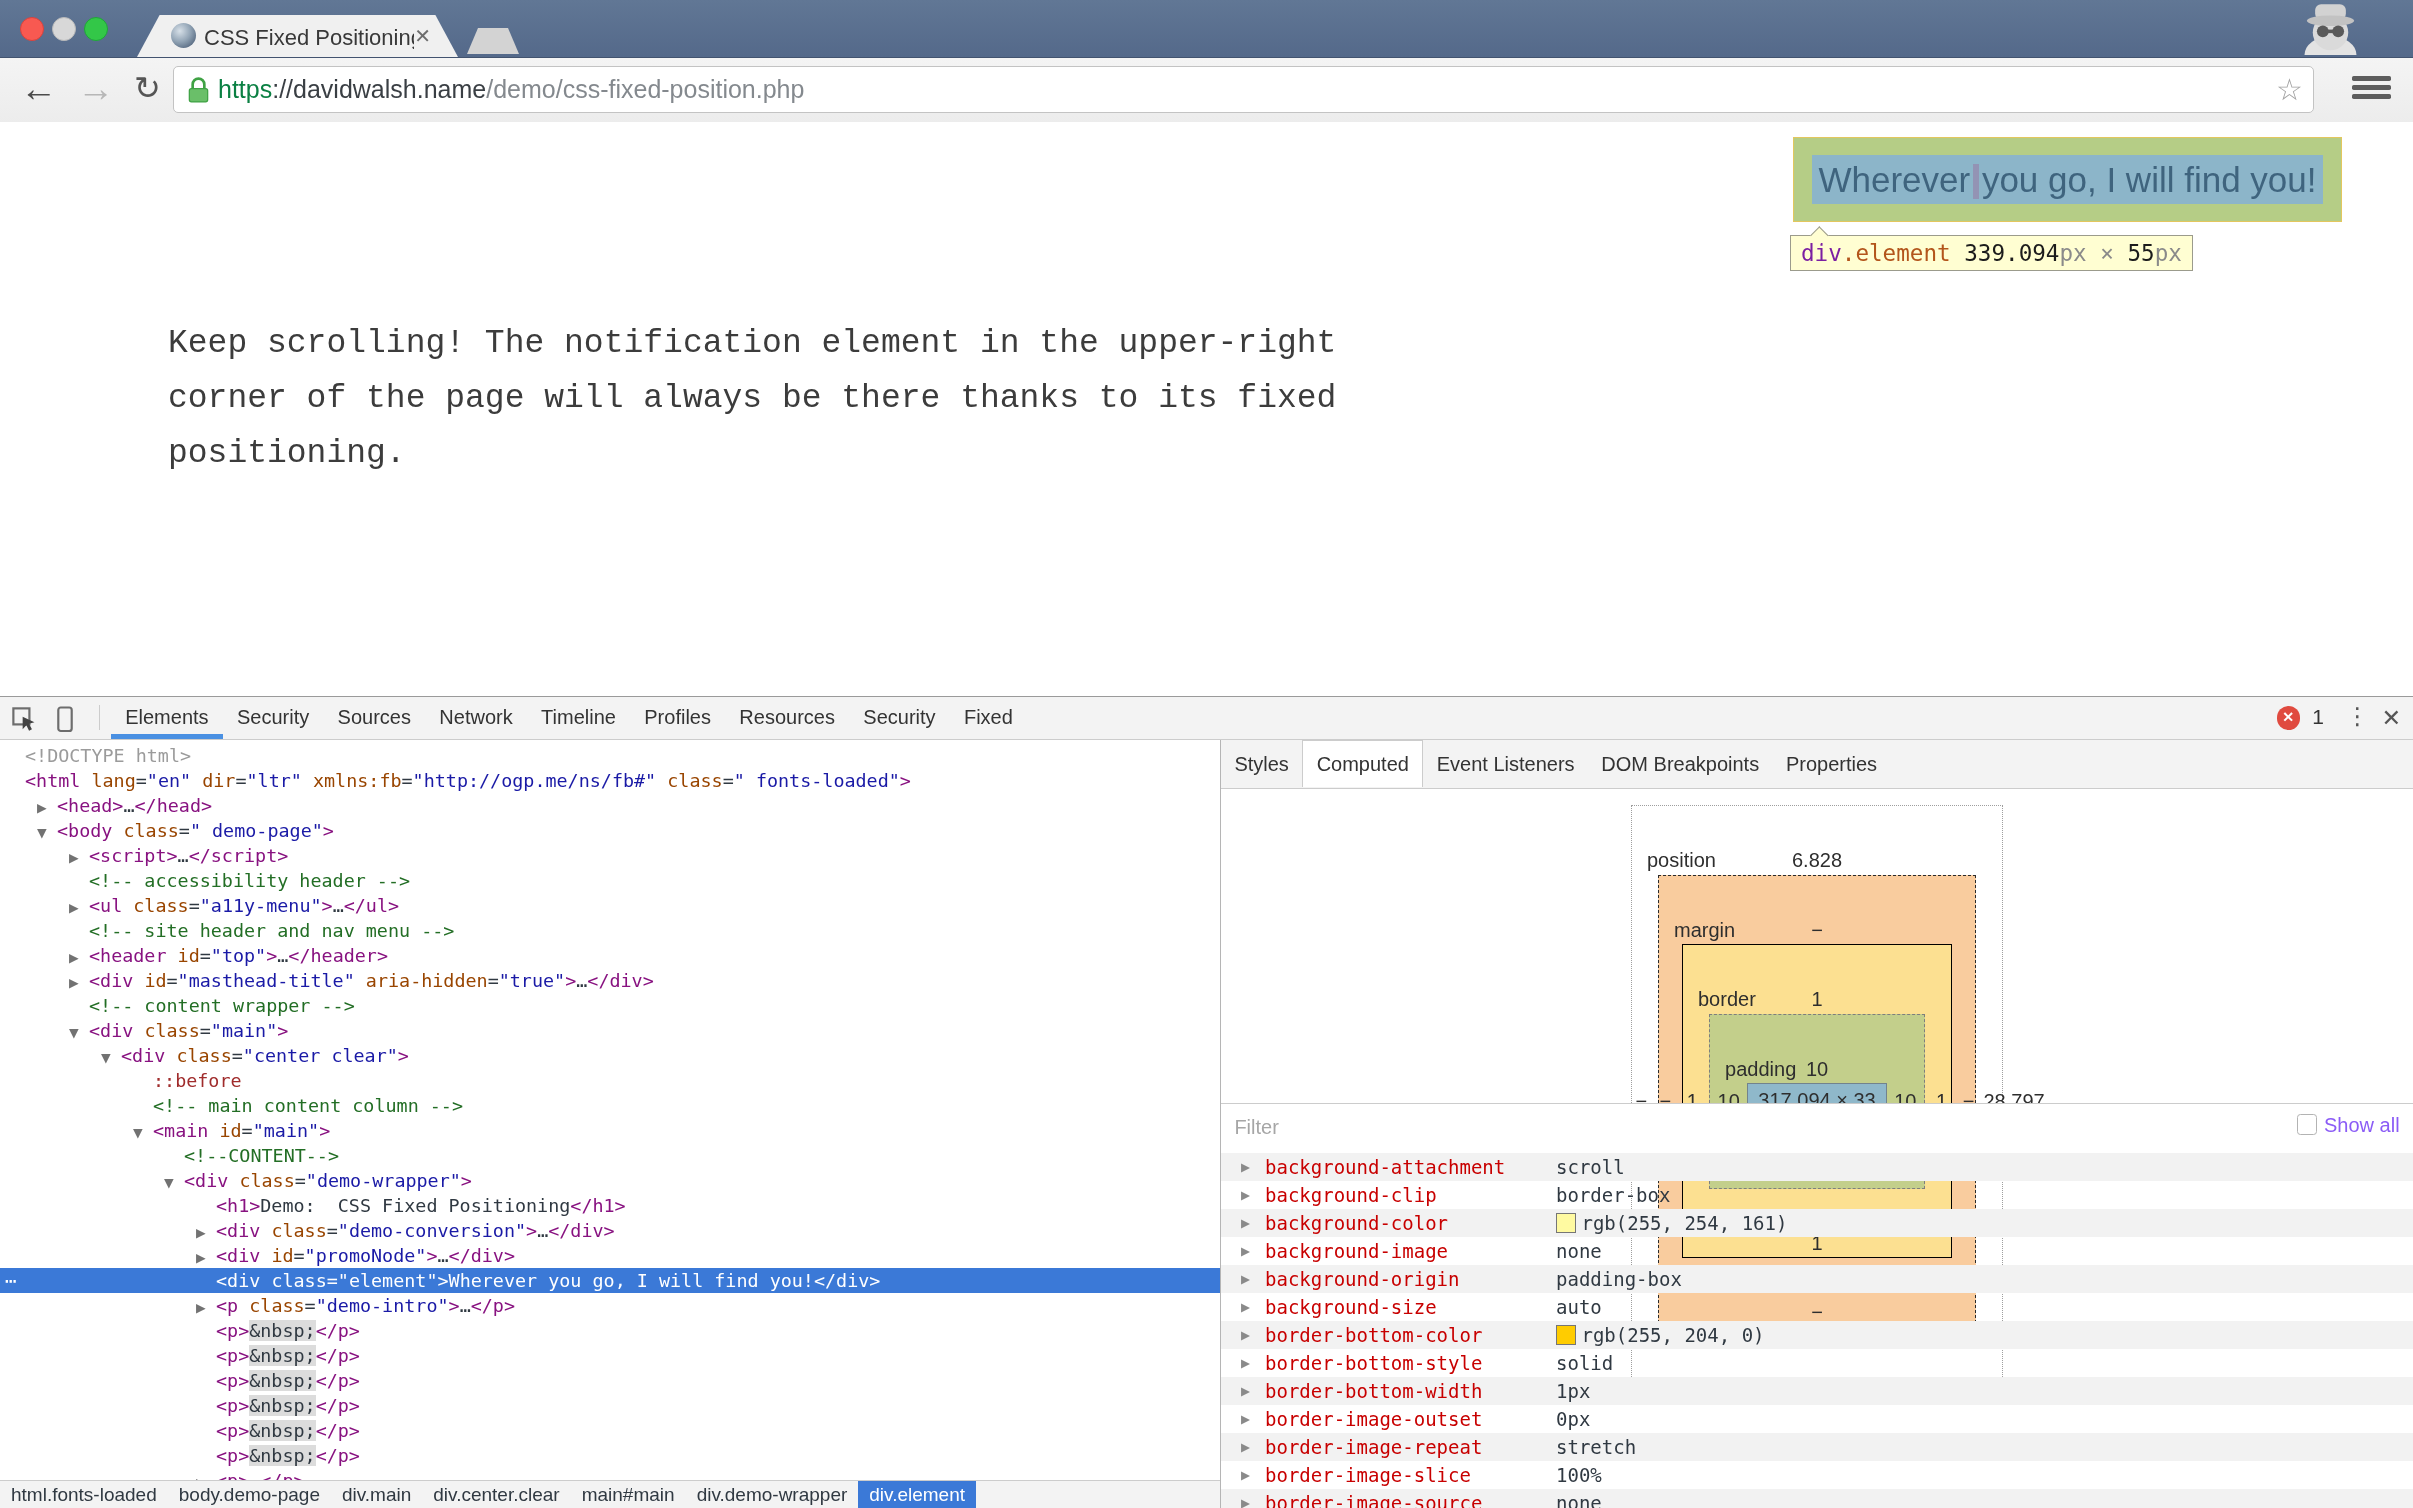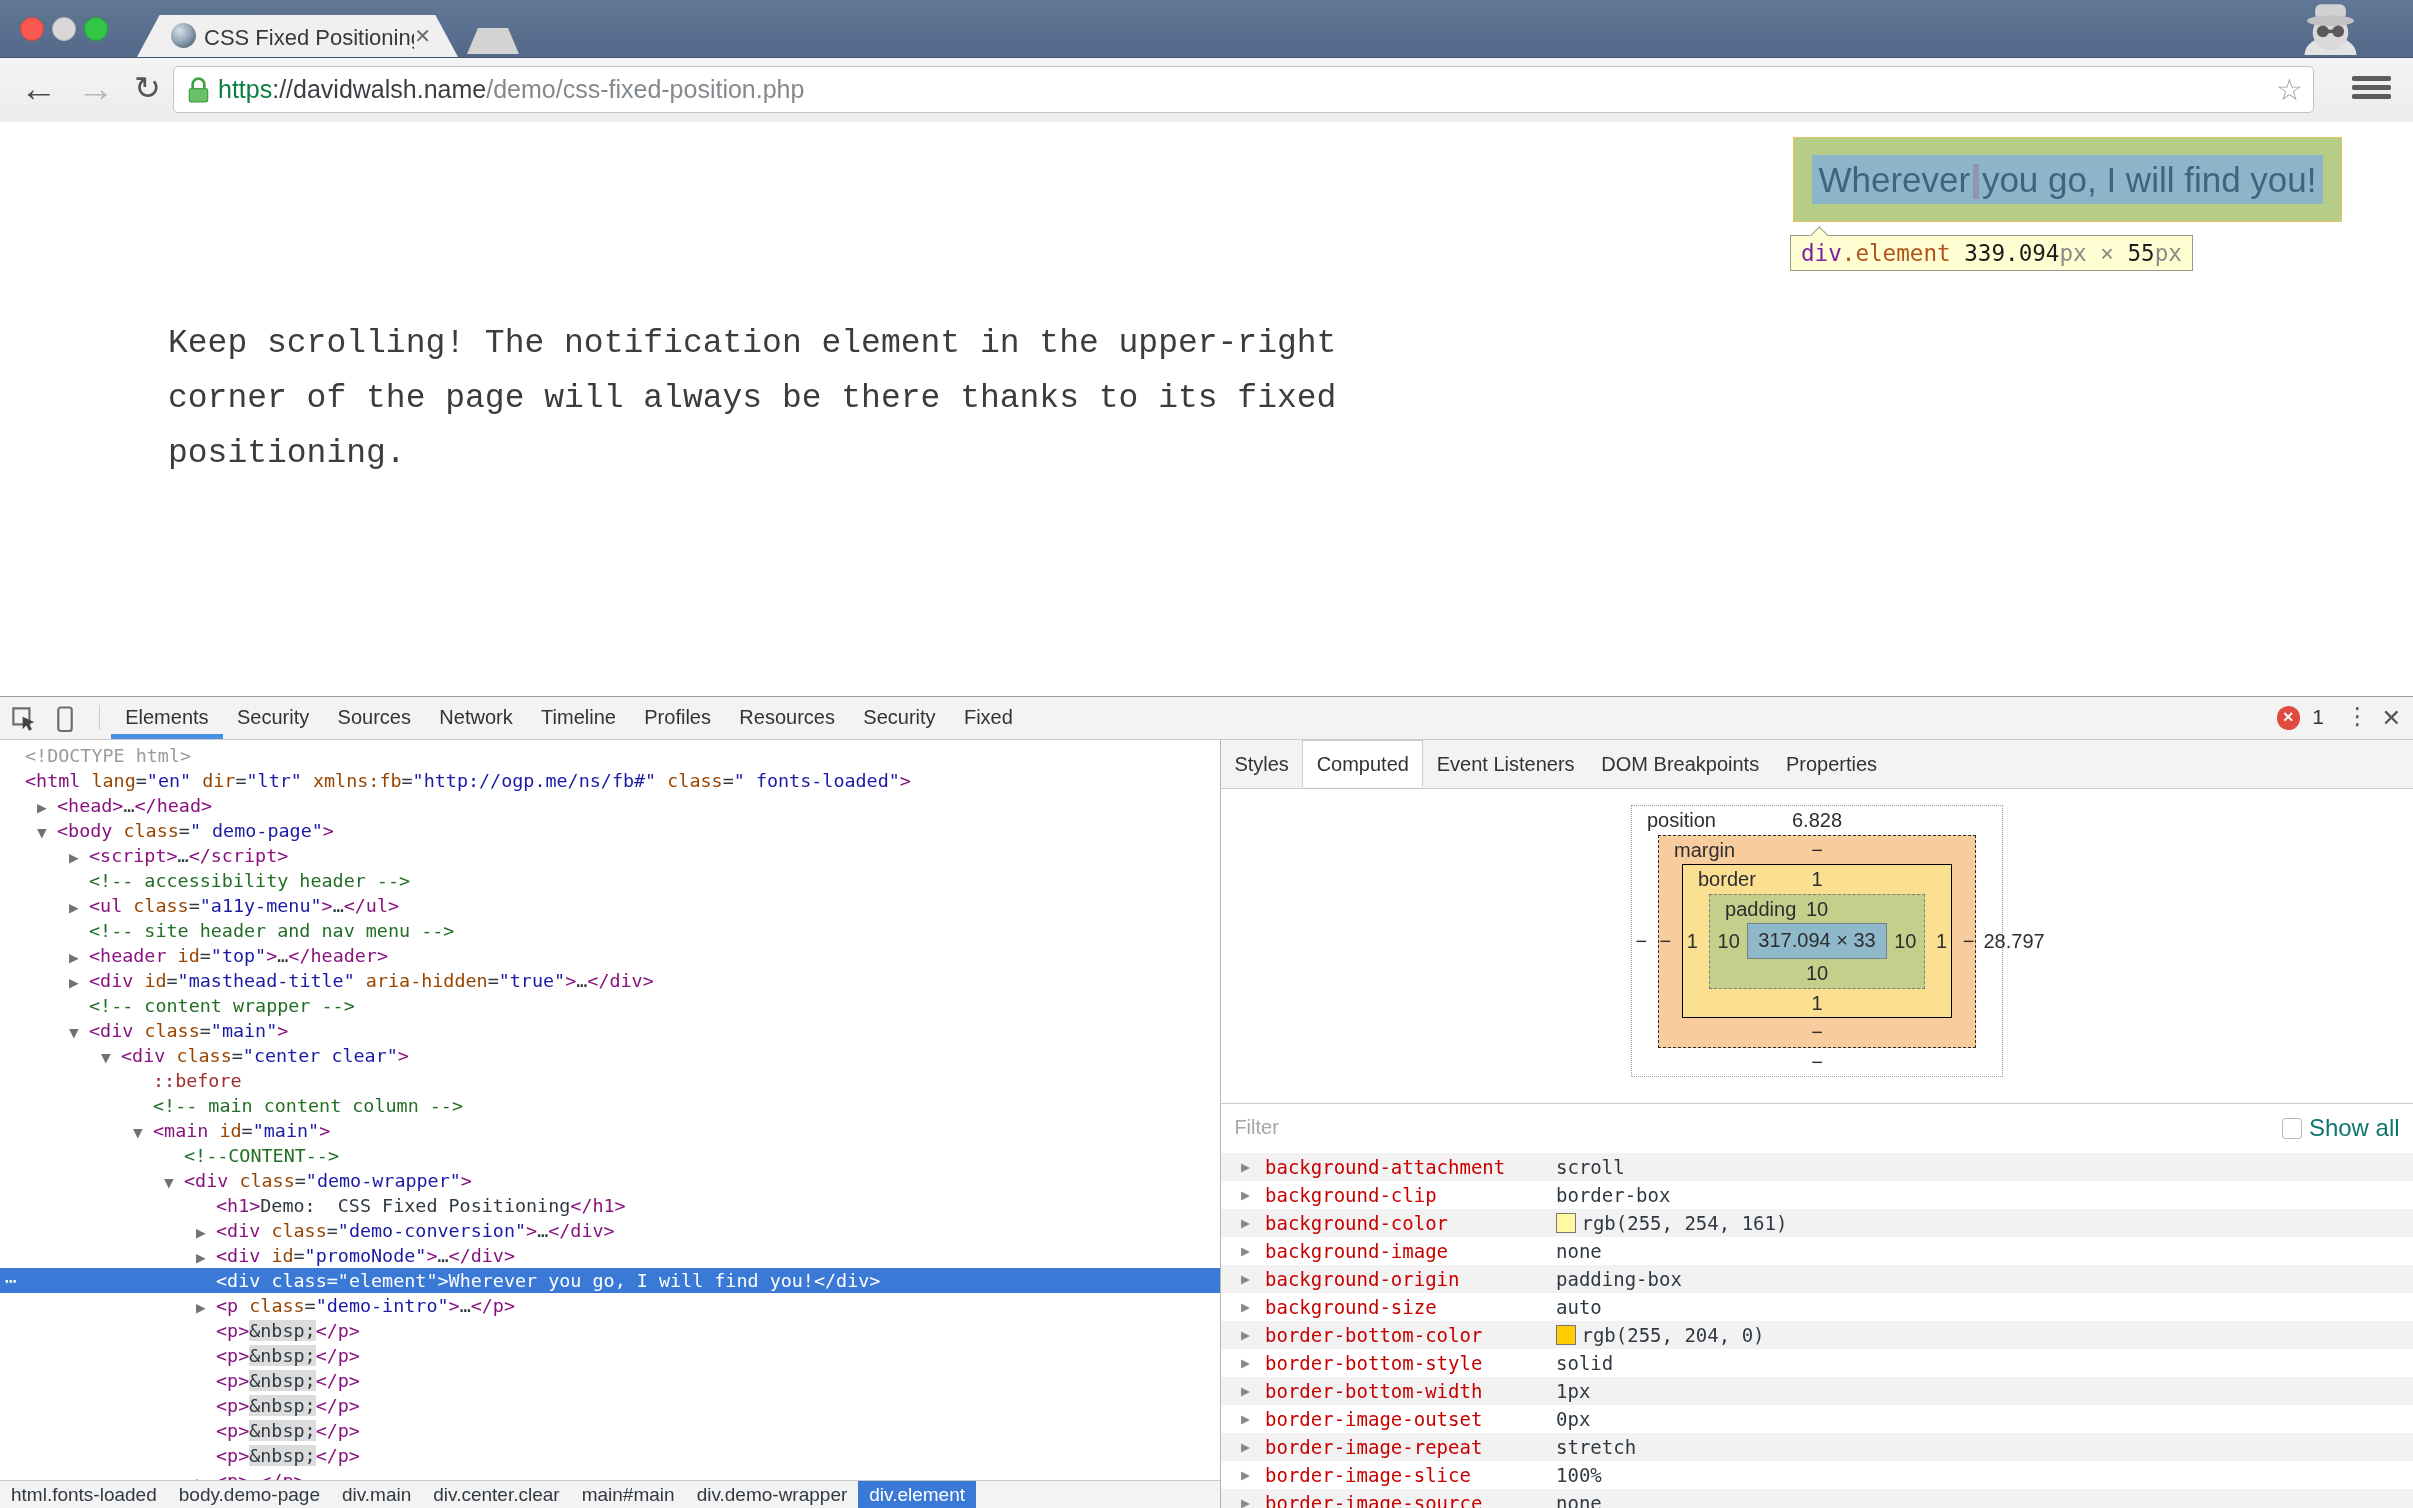--- a/index.html
+++ b/index.html
@@ -106,33 +106,33 @@
   .crumb.active{background:#3b79d7;color:#fff;}
 
   .pane-right{position:absolute;left:1221px;top:0;right:0;bottom:0;background:#fff;overflow:hidden;}
   .sb-tabs{position:absolute;left:0;top:0;right:0;height:48px;background:#f3f3f3;border-bottom:0.8px solid #ccc;white-space:nowrap;}
   .sbtab{display:inline-block;padding:0 13.4px;line-height:47px;font-size:20px;color:#333;height:47px;box-sizing:border-box;}
   .sbtab.active{background:#fff;border:0.8px solid #ccc;border-bottom:none;}
 
   
   .bm{position:absolute;left:0;right:0;top:65px;font-size:20px;color:#2e2e2e;}
   .bm-layer{box-sizing:border-box;margin:0 auto;}
-  .bm-row{position:relative;height:28.5px;line-height:28.5px;text-align:center;}
+  .bm-row{position:relative;height:28.5px;line-height:28.5px;text-align:center;margin-top:40px;}
   .bm-label{position:absolute;left:15px;}
   .bm-mid{display:flex;align-items:center;justify-content:center;}
   .bm-side{padding:0 7.5px;min-width:18.4px;text-align:center;}
   .bm-pos{width:372px;background:#fff;border:0.8px dotted #9e9e9e;}
   .bm-margin{width:318px;background:#f9cc9e;border:1.7px dashed #2b2b2b;}
   .bm-border{width:270px;background:#fce091;border:1.7px solid #000;}
   .bm-padding{width:216px;background:#c3cf8b;border:1.7px dashed #7e7e7e;}
   .bm-content{height:34px;line-height:32px;padding:0 10px;background:#8fb8ca;border:1.7px solid #72838d;white-space:nowrap;}
 
   .filter-row{position:absolute;left:0;right:0;top:363px;height:49px;border-top:0.8px solid #ccc;background:#fff;}
   .filter-ph{position:absolute;left:13.4px;top:11.7px;font-size:20px;color:#a6a6a6;}
-  .showall{position:absolute;right:13.4px;top:10px;font-size:24px;color:#0f766e;}
+  .showall{position:absolute;right:13.4px;top:10px;font-size:20px;color:#8b5cf6;}
   .cb{display:inline-block;width:18.4px;height:18.4px;border:0.8px solid #b3b3b3;border-radius:3.4px;background:#fff;
     vertical-align:-2.5px;margin-right:6.7px;}
 
   .props{position:absolute;left:0;right:0;top:413px;bottom:0;overflow:hidden;
     font-family:"DejaVu Sans Mono",monospace;font-size:19px;}
   .prow{position:relative;height:28px;line-height:28px;padding-left:44px;}
   .prow.odd{background:#f2f2f2;}
   .parw{position:absolute;left:20px;color:#8a8a8a;font-size:11.7px;font-family:"DejaVu Sans",sans-serif;}
   .pname{color:#c80000;}
   .pval{position:absolute;left:335px;color:#303942;white-space:nowrap;}

